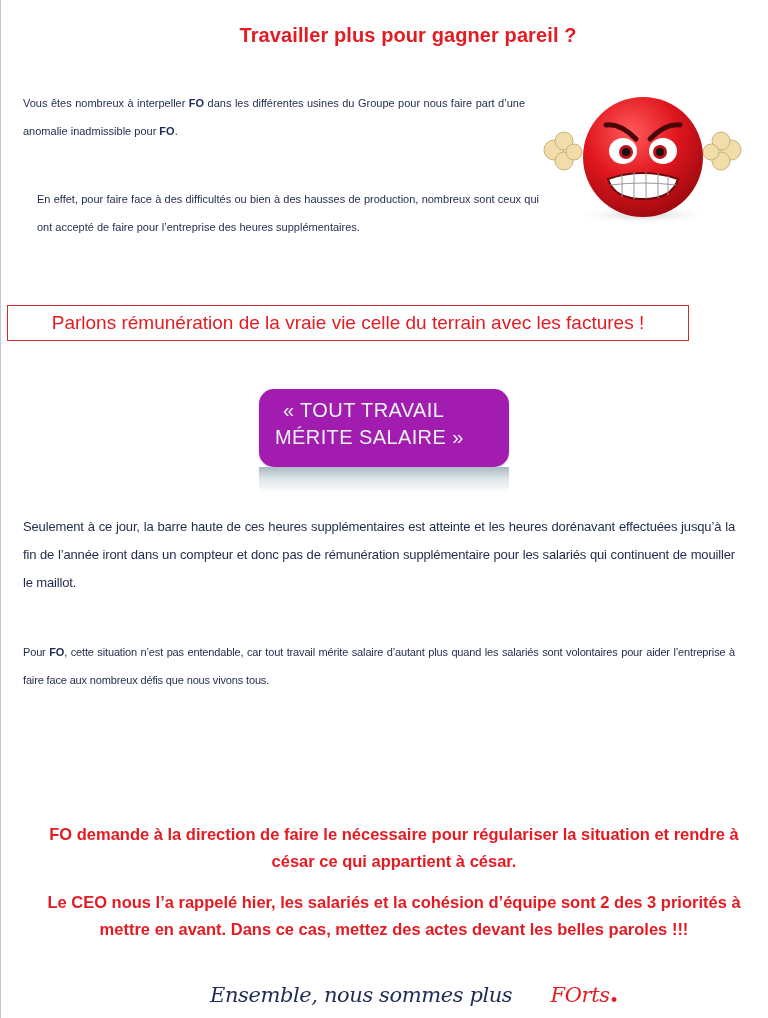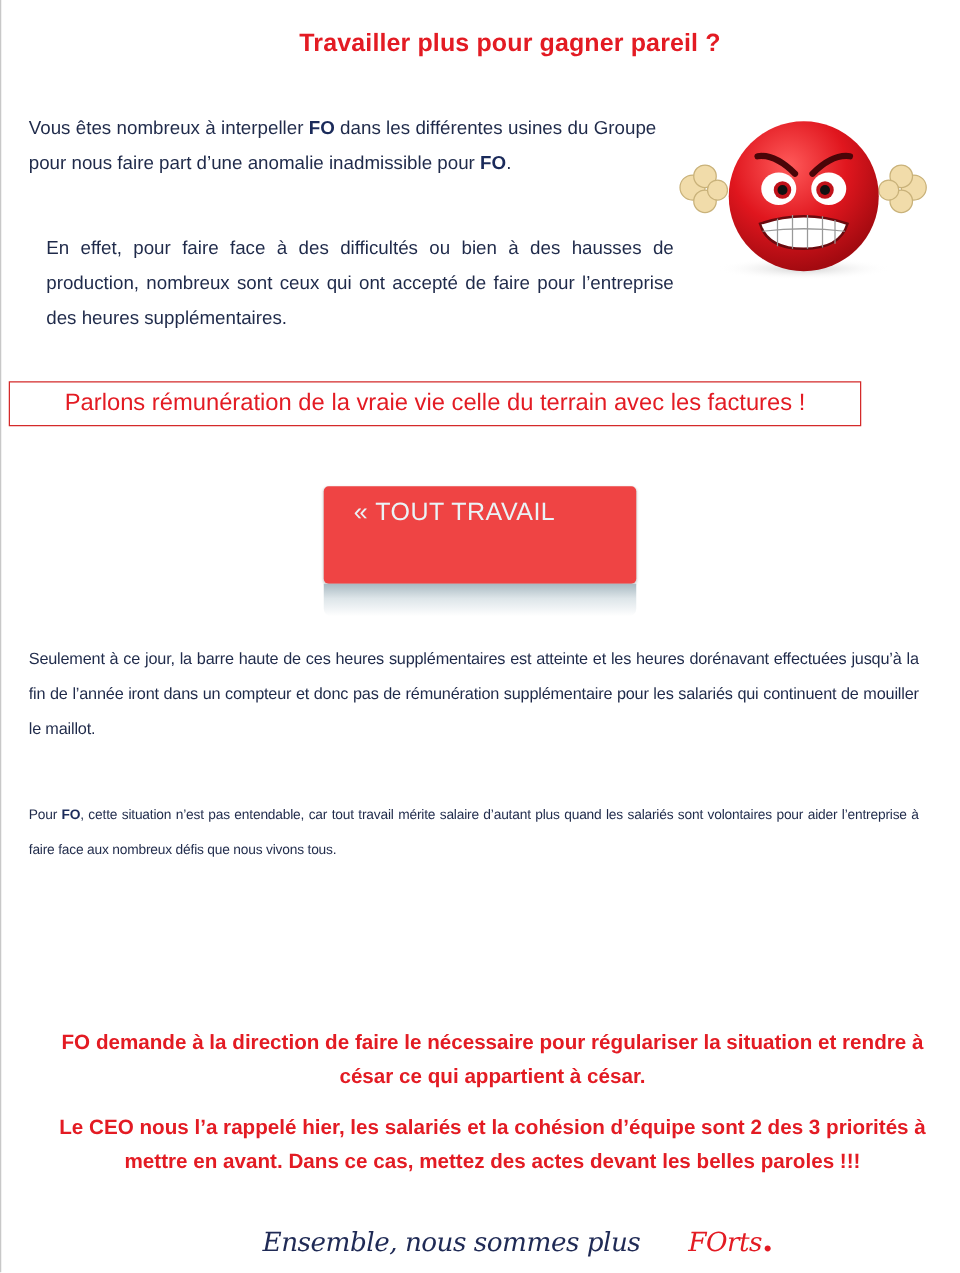--- a/index.html
+++ b/index.html
@@ -8,37 +8,37 @@
     background: #ffffff;
     font-family: "Liberation Sans", sans-serif;
     position: relative;
   }
   .left-rule { position: absolute; left: 0; top: 0; width: 1px; height: 1018px; background: #c8c8c8; }
   .title {
     position: absolute; top: 24px; left: 0; width: 816px; text-align: center;
     color: #e31b23; font-weight: bold; font-size: 20px; letter-spacing: 0.1px;
   }
   .para {
-    position: absolute; color: #1f2a4a; font-size: 15px; line-height: 28px;
+    position: absolute; color: #1f2a4a; font-size: 11px; line-height: 28px;
     text-align: justify; margin: 0;
   }
   .para b { color: #1a2a5a; }
   #p1 { left: 23px; top: 89px; width: 502px; }
   #p2 { left: 37px; top: 185px; width: 502px; }
   #p3 { left: 23px; top: 513px; width: 712px; font-size: 13px; letter-spacing: -0.15px; }
   #p4 { left: 23px; top: 638px; width: 712px; font-size: 11px; letter-spacing: -0.15px; }
   .emoji-wrap { position: absolute; left: 540px; top: 95px; width: 205px; height: 130px; }
   .banner {
     position: absolute; left: 7px; top: 305px; width: 682px; height: 36px;
     border: 1.5px solid #d42a2a; box-sizing: border-box;
     color: #e31b23; font-size: 19px; text-align: center; line-height: 34px;
   }
   .badge {
     position: absolute; left: 259px; top: 389px; width: 250px; height: 78px;
-    background: #ef4444; border-radius: 4px;
+    background: #a21caf; border-radius: 15px;
     box-shadow: 0 1px 2px rgba(0,0,0,0.2);
   }
   .badge-line {
     position: absolute; color: #e9f3f6; font-size: 20px; font-weight: normal; letter-spacing: 0.4px;
     white-space: nowrap;
   }
   #bl1 { left: 24px; top: 10px; }
   #bl2 { left: 16px; top: 37px; }
   .badge-reflect {
     position: absolute; left: 259px; top: 467px; width: 250px; height: 26px;
@@ -113,20 +113,21 @@
         <line x1="118" y1="78" x2="118" y2="103"></line>
       <line x1="128" y1="81" x2="128" y2="100"></line>
     </g>
   </svg>
 </div>
 
 <div class="banner">Parlons rémunération de la vraie vie celle du terrain avec les factures  !</div>
 
 <div class="badge">
   <div class="badge-line" id="bl1">«  TOUT TRAVAIL</div>
+  <div class="badge-line" id="bl2">MÉRITE SALAIRE »</div>
 </div>
 <div class="badge-reflect"></div>
 
 <p class="para" id="p3">Seulement à ce jour, la barre haute de ces heures supplémentaires est atteinte et les heures dorénavant effectuées jusqu’à la fin de l’année iront dans un compteur et donc pas de rémunération supplémentaire pour les salariés qui continuent de mouiller le maillot.</p>
 
 <p class="para" id="p4">
   <span>Pour </span><b>FO</b><span>, cette situation n’est pas entendable, car tout travail mérite salaire d’autant plus quand les salariés sont volontaires pour aider l’entreprise à faire face aux nombreux défis que nous vivons tous.</span>
 </p>
 
 <p class="red-para" id="r1">FO demande à la direction de faire le nécessaire pour régulariser la situation et rendre à césar ce qui appartient à césar.</p>

